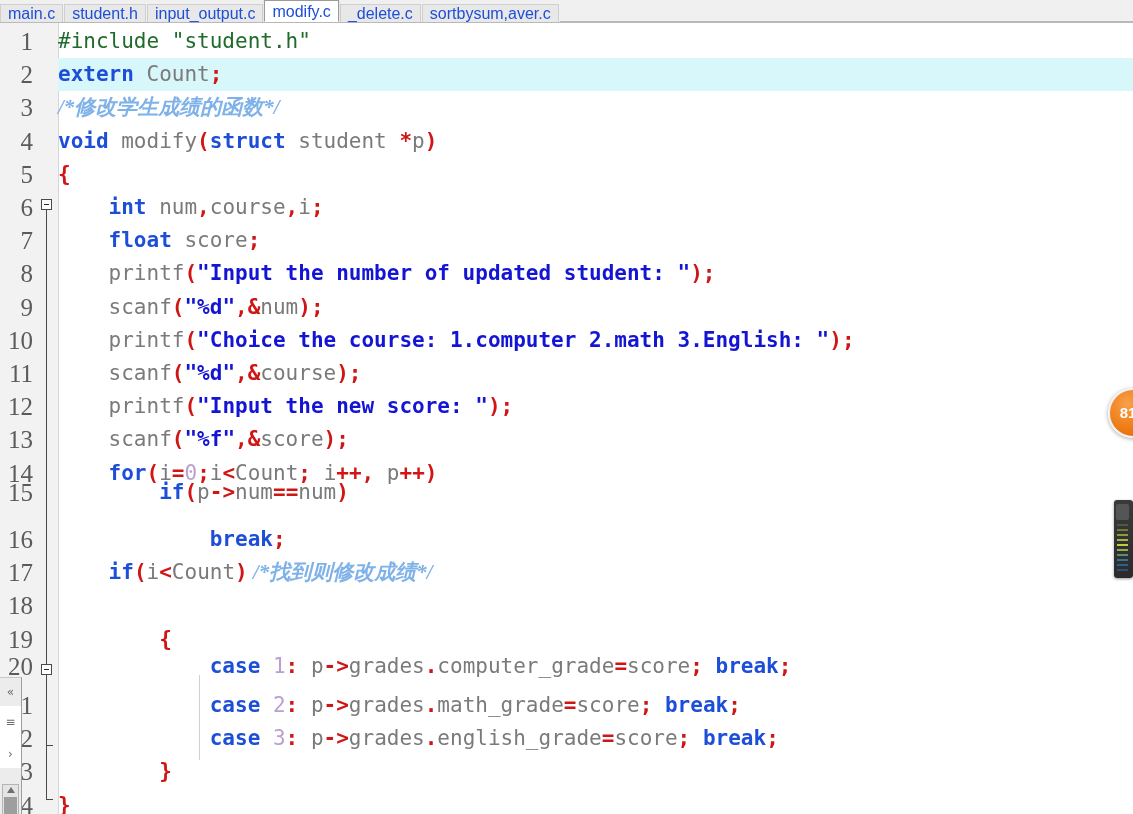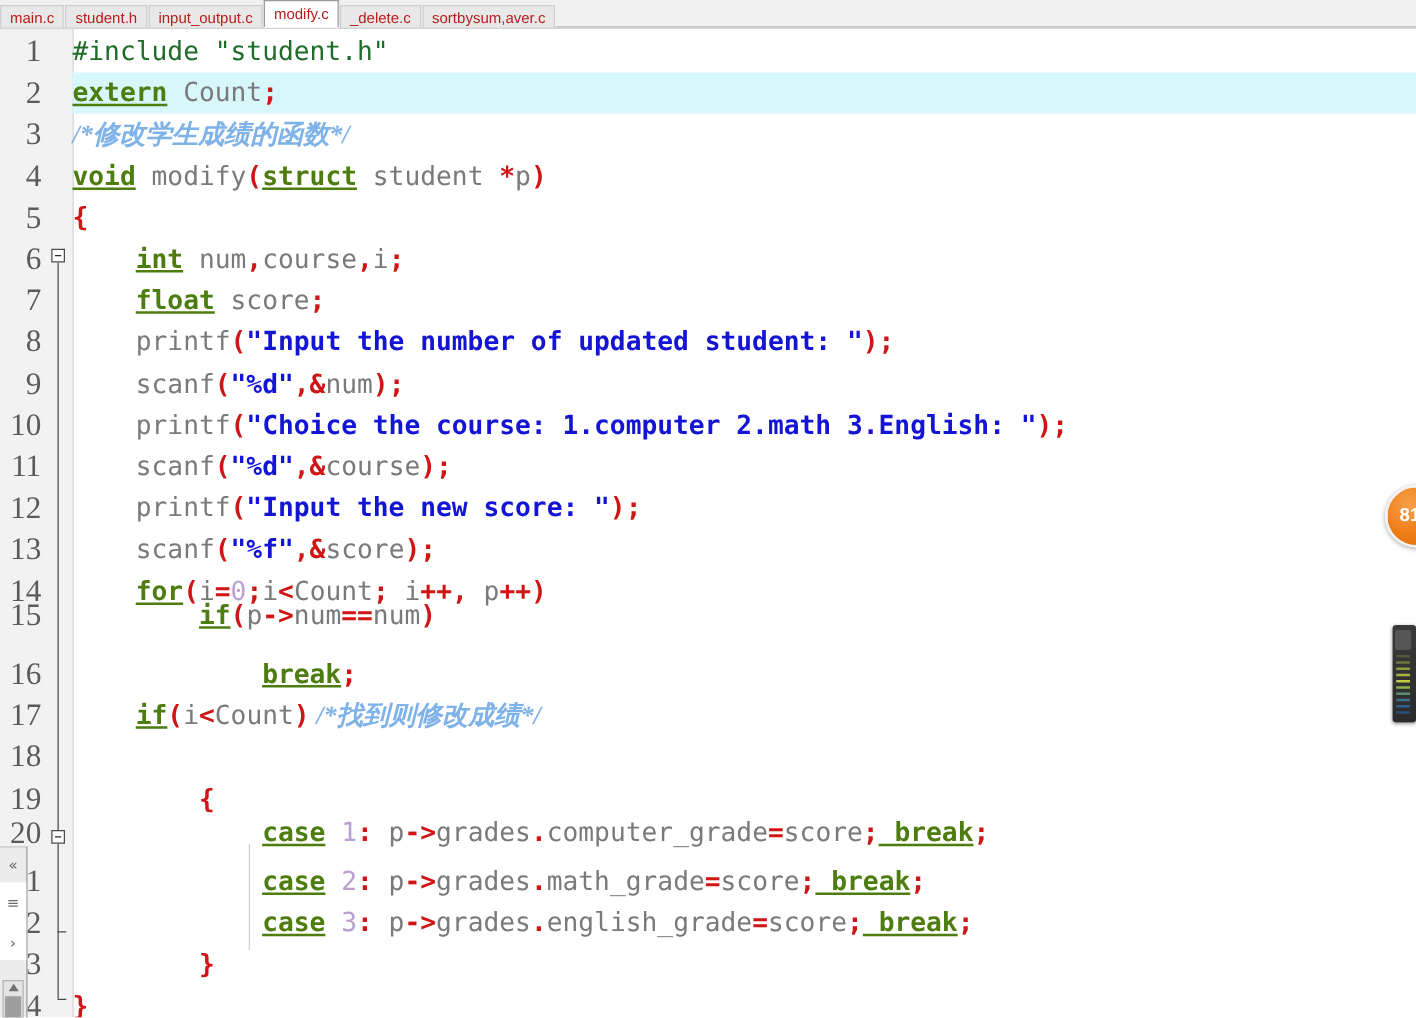--- a/index.html
+++ b/index.html
@@ -24,22 +24,22 @@
     background: #f0f0f0;
     border-bottom: 1px solid #b9b9b9;
     display: flex;
     align-items: flex-end;
     box-sizing: border-box;
   }
   .tab {
     height: 18px;
     line-height: 18px;
     padding: 0 7px;
-    font-size: 12px;
-    color: #b91c1c;
+    font-size: 16px;
+    color: #1d4ed8;
     background: #e8e8e8;
     border: 1px solid #cfcfcf;
     border-bottom: none;
     margin-right: 1px;
     white-space: nowrap;
     box-sizing: border-box;
     font-family: "Liberation Sans", sans-serif;
   }
   .tab.active {
     background: #ffffff;
@@ -115,21 +115,21 @@
   .hl-row {
     position: absolute;
     left: 58px;
     width: 1075px;
     height: 33.2px;
     background: #d8f7fb;
   }
 
   
   .t-pre   { color: #1f6b2a; }
-  .t-kw    { color: #4d7c0f; font-weight: bold; text-decoration: underline; }
+  .t-kw    { color: #1d4ed8; font-weight: bold; }
   .t-id    { color: #7a7a7a; }
   .t-punct { color: #d01515; font-weight: bold; }
   .t-str   { color: #1414d4; font-weight: bold; }
   .t-cmt   { color: #7fb2e8; font-style: italic; font-family: "Liberation Serif", serif; font-weight: bold; }
   .t-num   { color: #b9a0d0; }
   .t-brace { color: #d01515; font-weight: bold; }
 
   
   .foldbox {
     position: absolute;

